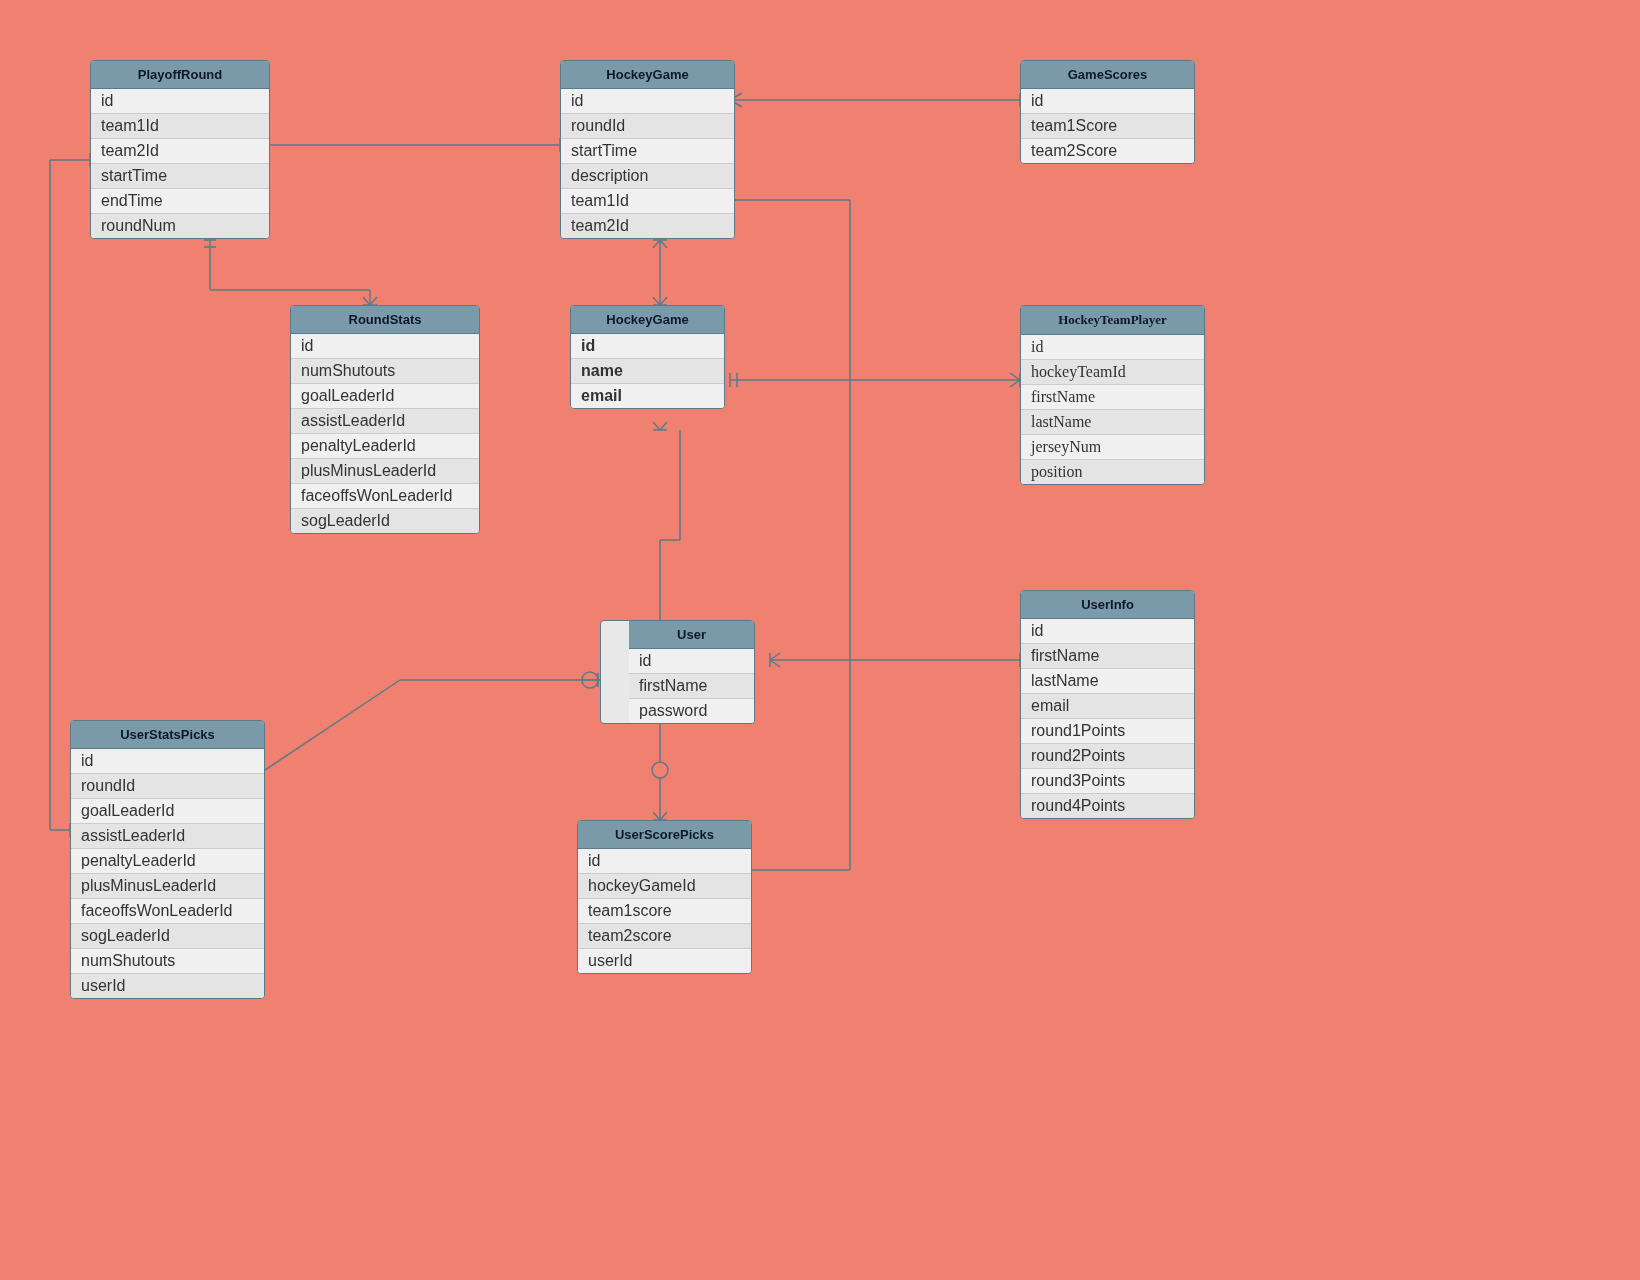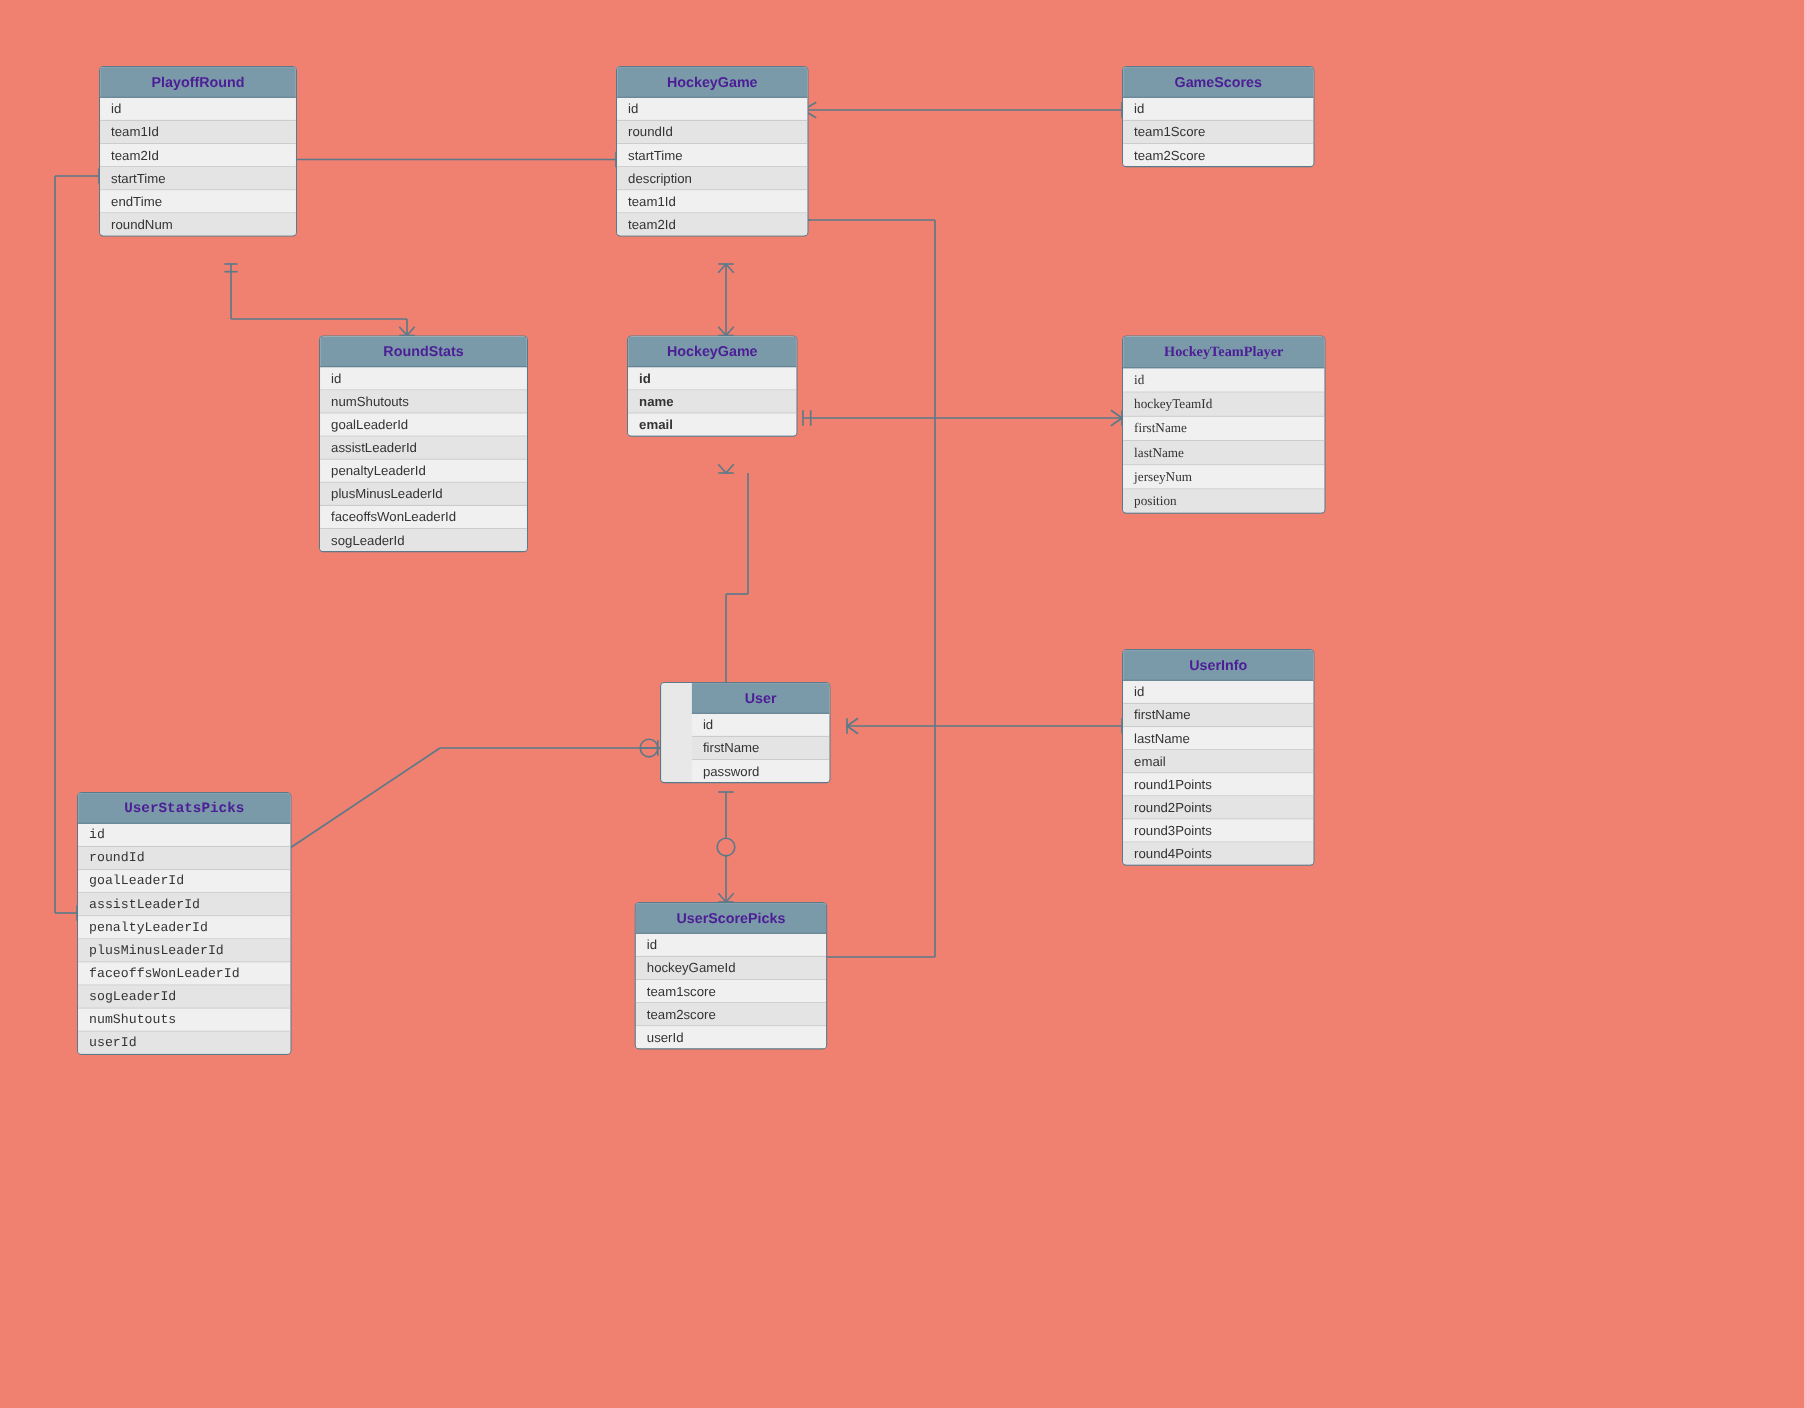--- a/index.html
+++ b/index.html
@@ -26,30 +26,30 @@
     .entity-table {
       position: absolute;
       border: 1.5px solid #5a7a8a;
       border-radius: 4px;
       overflow: hidden;
       background: #e8e8e8;
       min-width: 160px;
     }
     .entity-header {
       background: #7a9aaa;
-      color: #4c1d95;
+      color: #0f172a;
       font-weight: bold;
       font-size: 13px;
       padding: 6px 10px;
       text-align: center;
       border-bottom: 1.5px solid #5a7a8a;
     }
     .entity-row {
       padding: 3px 10px;
-      font-size: 12px;
+      font-size: 16px;
       color: #333;
       border-bottom: 1px solid #ccc;
       background: #f0f0f0;
     }
     .entity-row:nth-child(odd) {
       background: #e4e4e4;
     }
     .entity-row:last-child {
       border-bottom: none;
     }
@@ -242,21 +242,21 @@
     <div class="entity-row">id</div>
     <div class="entity-row">firstName</div>
     <div class="entity-row">lastName</div>
     <div class="entity-row">email</div>
     <div class="entity-row">round1Points</div>
     <div class="entity-row">round2Points</div>
     <div class="entity-row">round3Points</div>
     <div class="entity-row">round4Points</div>
   </div>
 
-  <div class="entity-table" style="left:70px; top:720px; min-width:195px;font-family:Liberation Mono, monospace;">
+  <div class="entity-table" style="left:70px; top:720px; min-width:195px;">
     <div class="entity-header">UserStatsPicks</div>
     <div class="entity-row">id</div>
     <div class="entity-row">roundId</div>
     <div class="entity-row">goalLeaderId</div>
     <div class="entity-row">assistLeaderId</div>
     <div class="entity-row">penaltyLeaderId</div>
     <div class="entity-row">plusMinusLeaderId</div>
     <div class="entity-row">faceoffsWonLeaderId</div>
     <div class="entity-row">sogLeaderId</div>
     <div class="entity-row">numShutouts</div>

